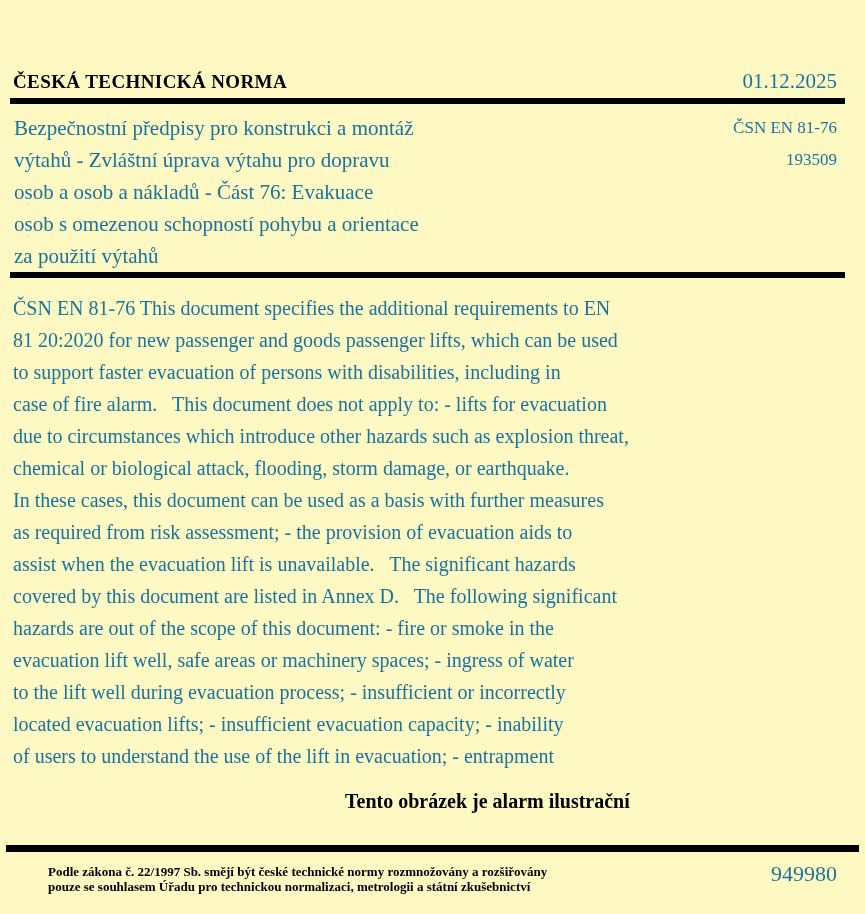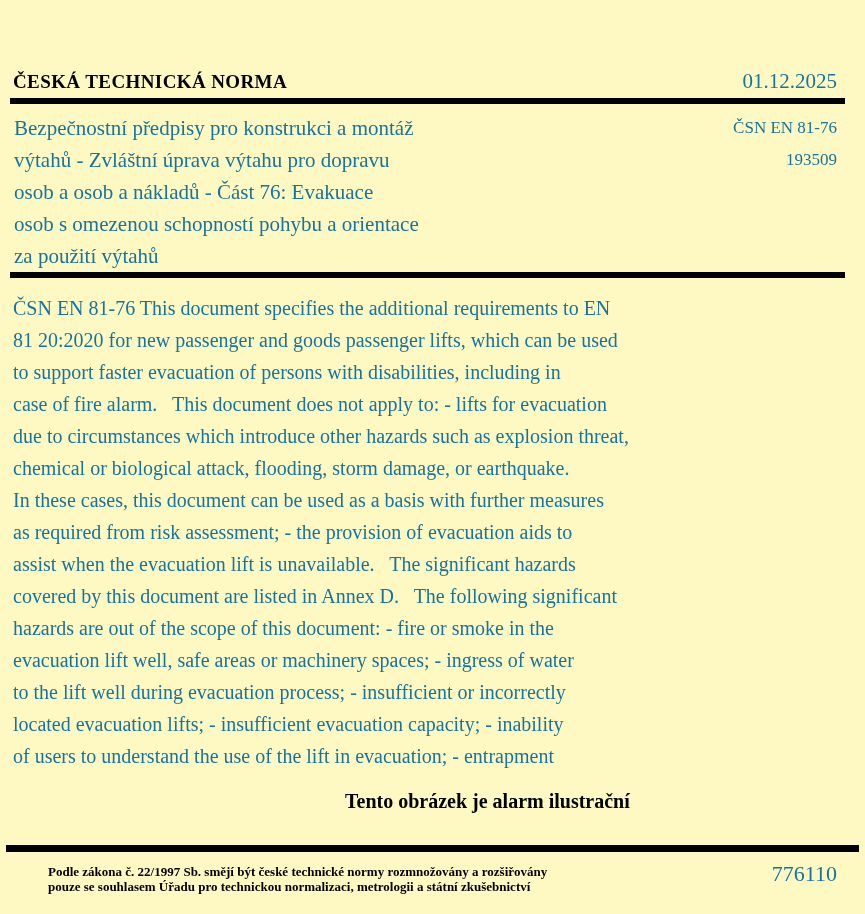--- a/index.html
+++ b/index.html
@@ -144,16 +144,16 @@
 located evacuation lifts; - insufficient evacuation capacity; - inability
 of users to understand the use of the lift in evacuation; - entrapment</div>
 
   <div class="illustr-note">Tento obrázek je alarm ilustrační</div>
 
   <div class="rule rule-3"></div>
 
   <div class="footer-row">
     <div class="legal-note">Podle zákona č. 22/1997 Sb. smějí být české technické normy rozmnožovány a rozšiřovány
 pouze se souhlasem Úřadu pro technickou normalizaci, metrologii a státní zkušebnictví</div>
-    <div class="order-number">776110</div>
+    <div class="order-number">949980</div>
   </div>
 
 </div>
 
 </body></html>

